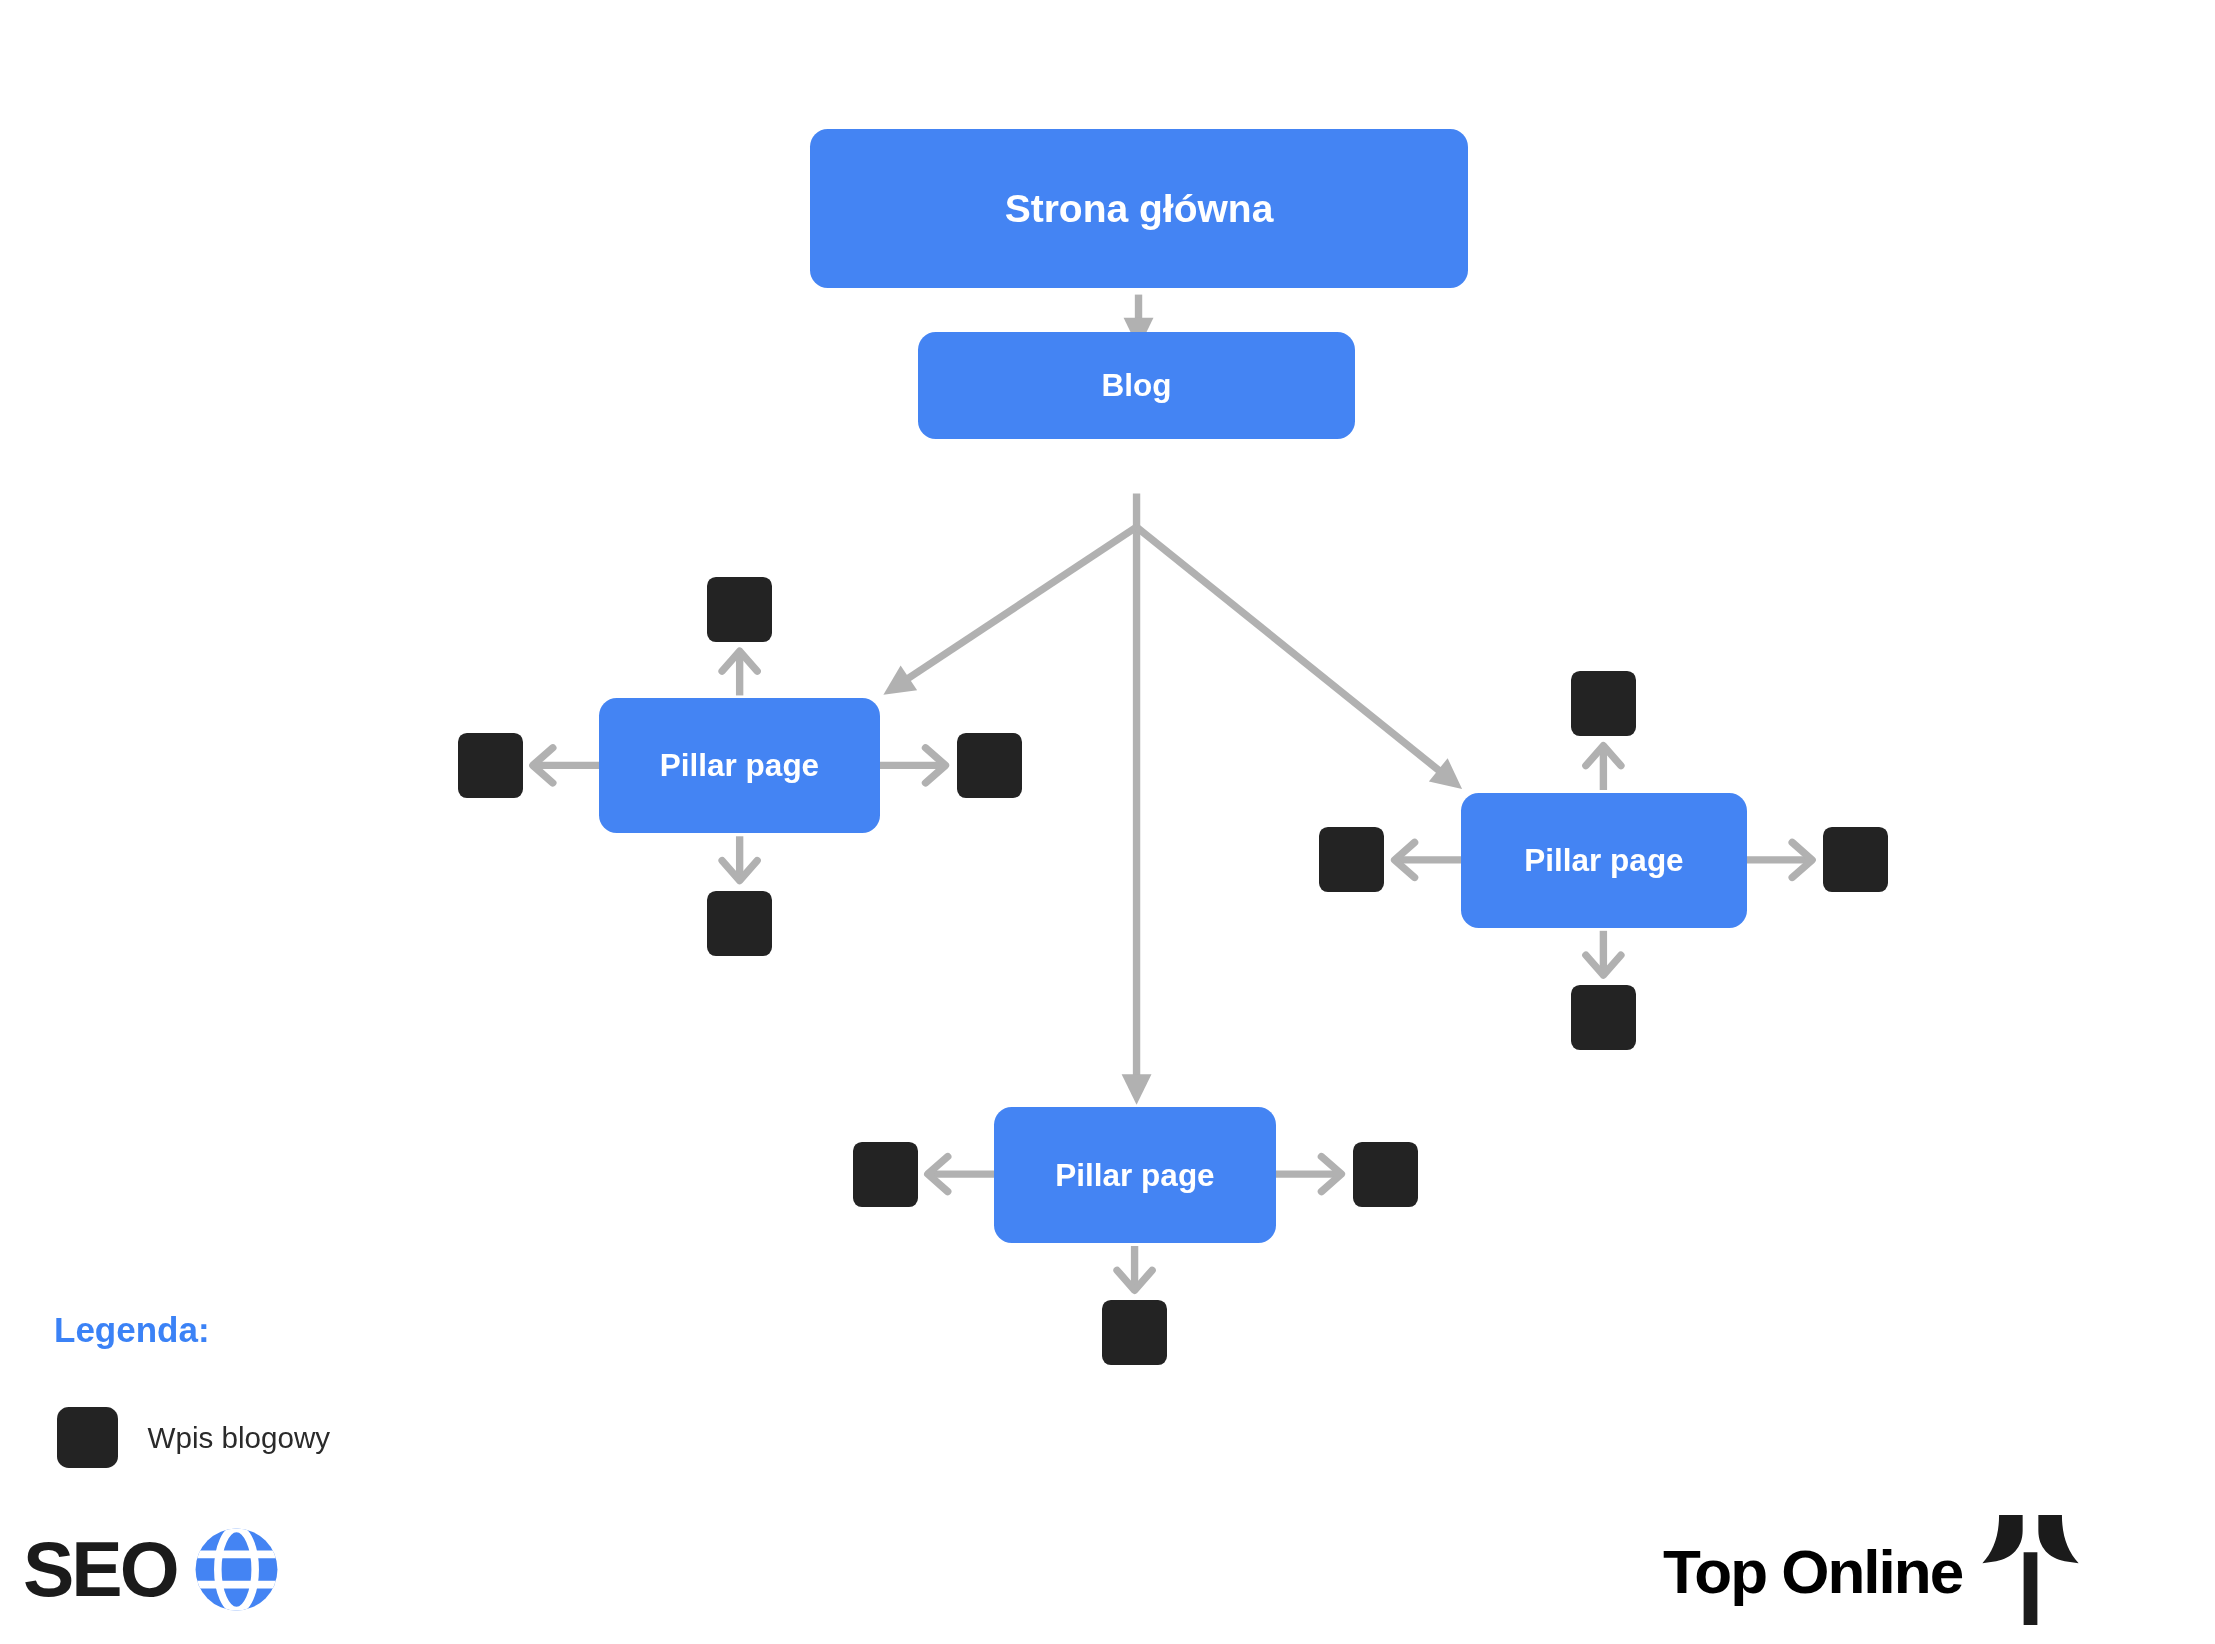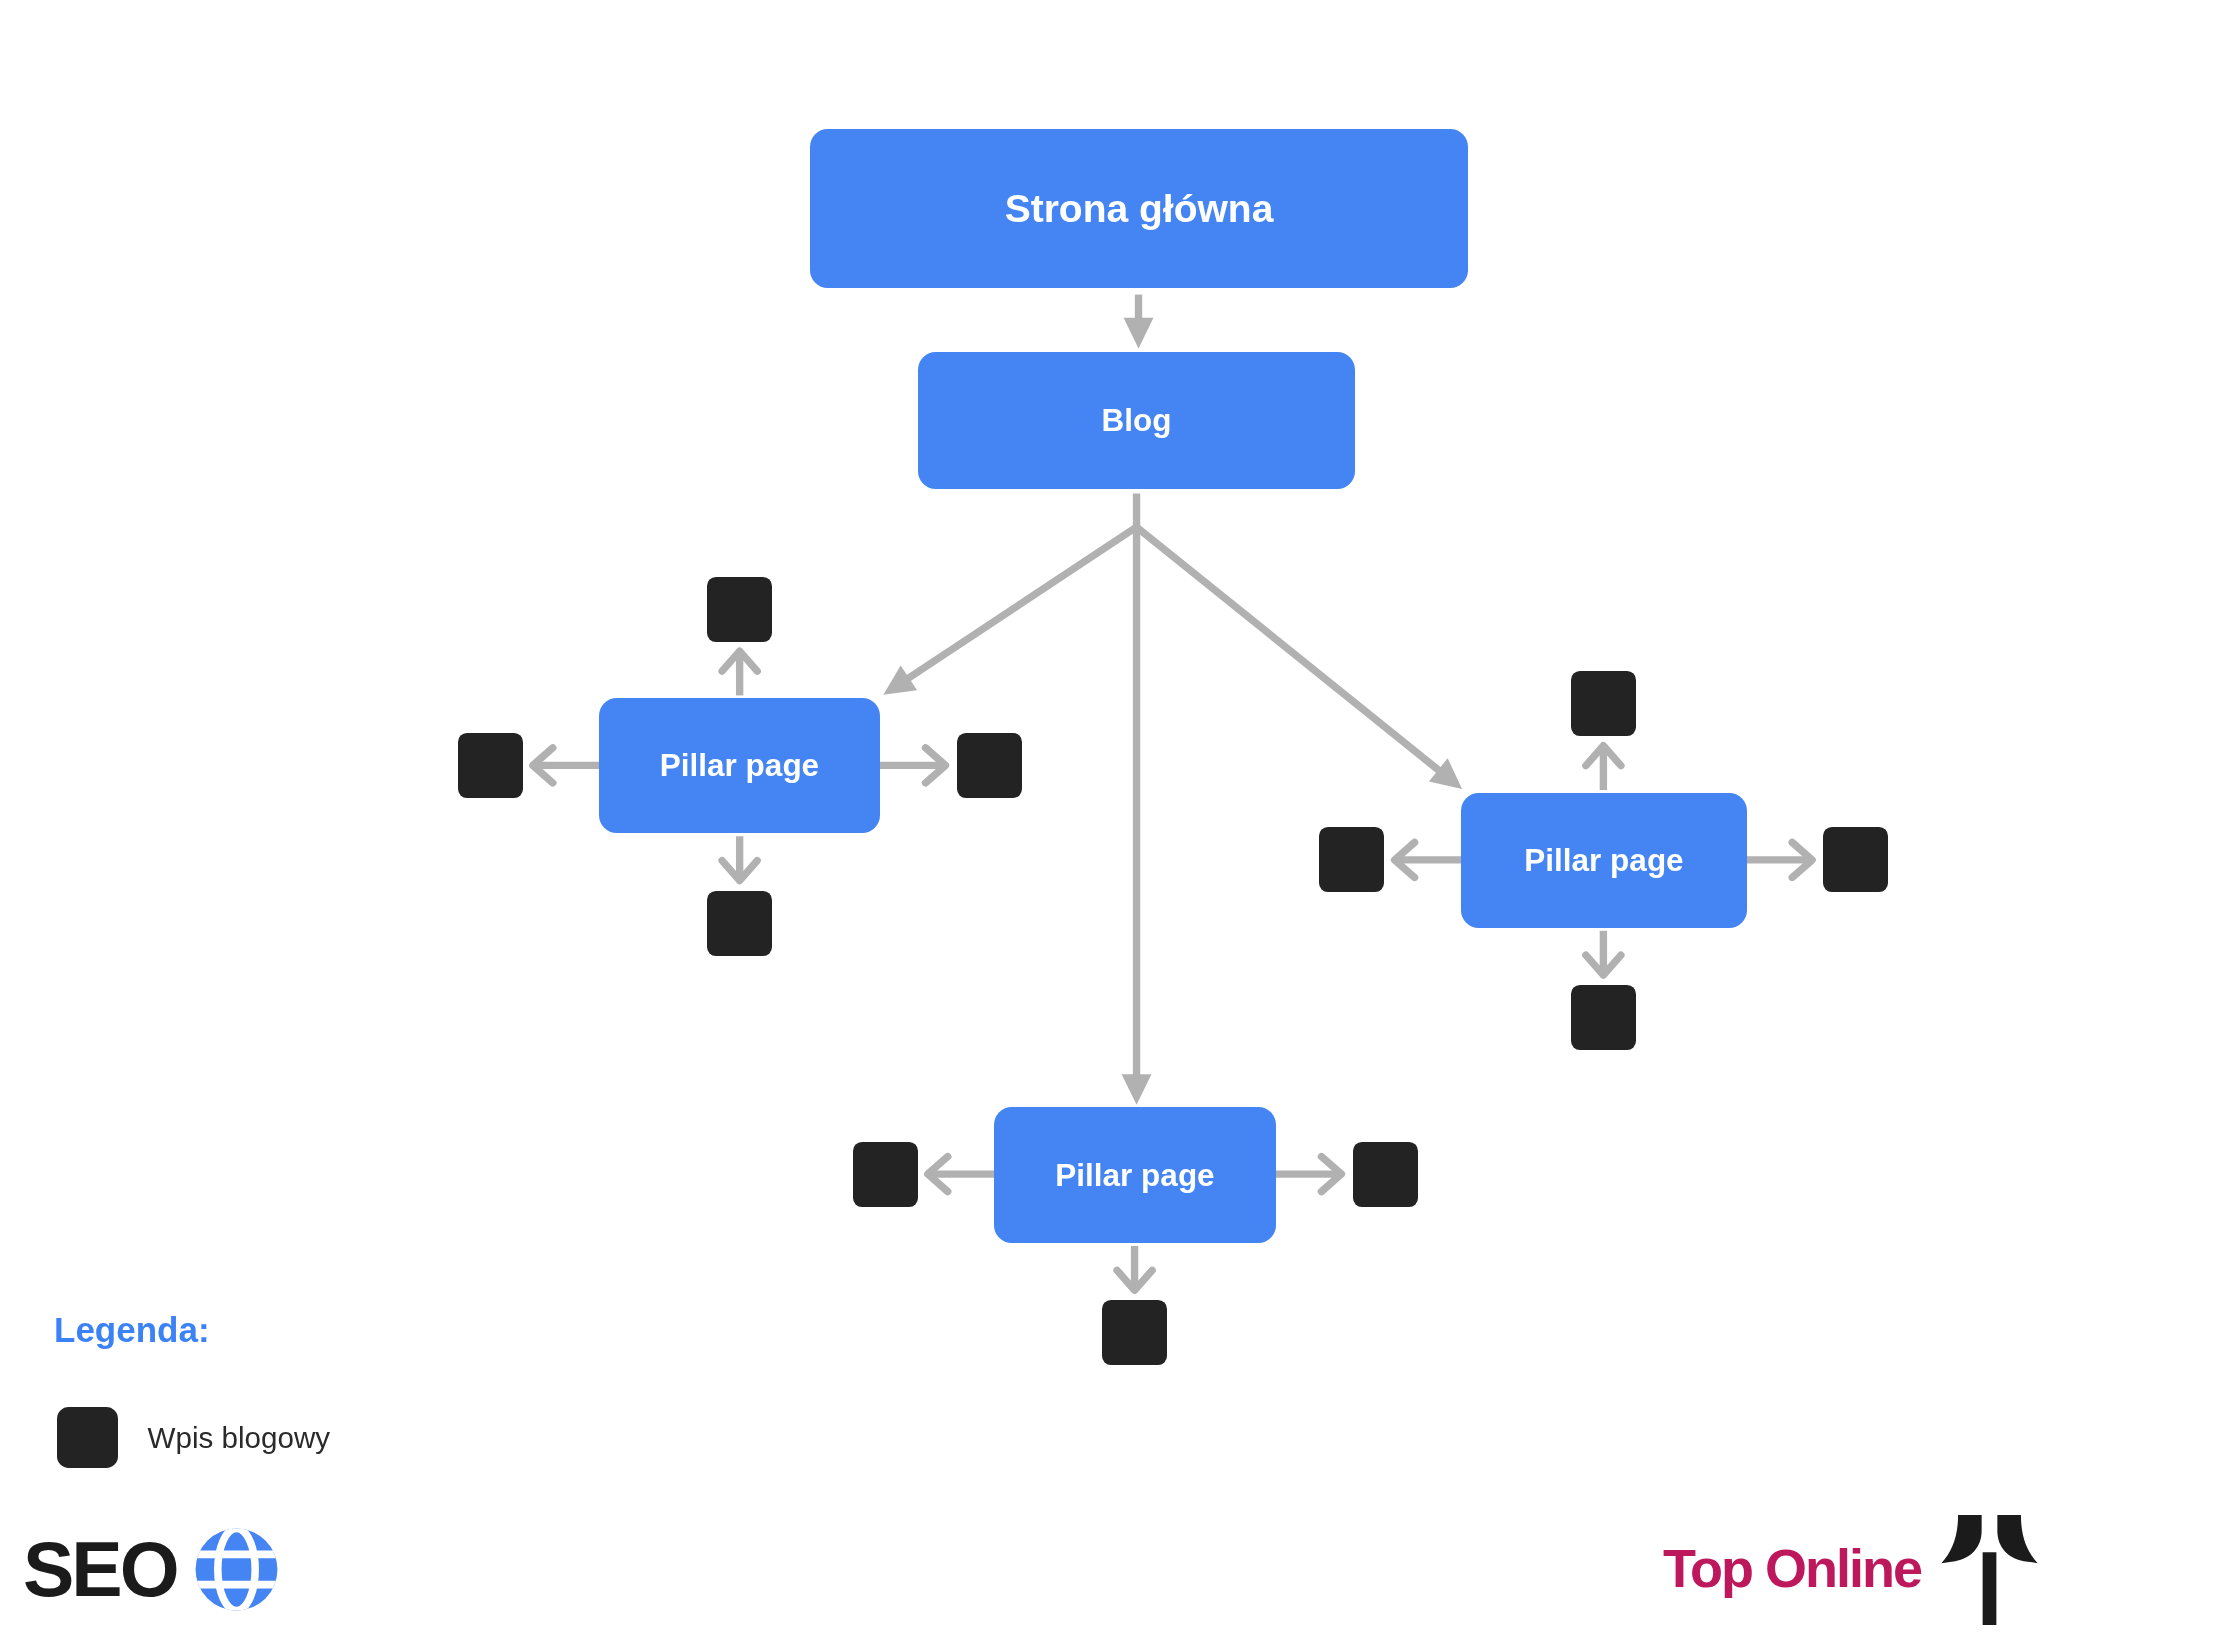--- a/index.html
+++ b/index.html
@@ -27,21 +27,21 @@
   }
   .legend-swatch{width:61px;height:61px;background:#232323;border-radius:11.8px;flex:0 0 auto;}
   .legend-label{font-size:29.6px;color:#2a2a2a;}
   .logo-left{
     position:absolute;left:23px;top:1525px;display:flex;align-items:center;gap:15.8px;
     color:#1b1b1b;font-weight:800;font-size:77px;letter-spacing:-3px;line-height:1;
   }
   .logo-left .globe{width:89px;height:89px;flex:0 0 auto;}
   .logo-right{
     position:absolute;left:1663px;top:1515px;display:flex;align-items:flex-start;gap:19px;
-    color:#be185d;font-weight:700;font-size:54px;letter-spacing:-2px;line-height:1;
+    color:#000000;font-weight:700;font-size:62px;letter-spacing:-2px;line-height:1;
   }
   .logo-right .wordmark{margin-top:25.6px;}
   .logo-right .mark{width:99px;height:110px;flex:0 0 auto;}
 </style>
 </head>
 <body>
 
 <div class="stage">
 
   <svg class="arrows-layer" id="arrows" width="2215" height="1644" viewBox="0 0 2249 1669">
@@ -75,21 +75,21 @@
       <line x1="1292" y1="1192" x2="1362" y2="1192" stroke="#b1b1b1" stroke-width="7.5"></line>
       <polyline points="1341.7012453131958,1174.1966138567702 1362,1192 1341.7012453131958,1209.8033861432298" fill="none" stroke="#b1b1b1" stroke-width="7.5" stroke-linecap="round" stroke-linejoin="round"></polyline>
       <line x1="1152" y1="1265" x2="1152" y2="1310" stroke="#b1b1b1" stroke-width="7.5"></line>
       <polyline points="1169.8033861432298,1289.7012453131958 1152,1310 1134.1966138567702,1289.7012453131958" fill="none" stroke="#b1b1b1" stroke-width="7.5" stroke-linecap="round" stroke-linejoin="round"></polyline>
     </svg>
 
   <div class="node big" style="left:810px;top:129px;width:658px;height:159px">
     <span>Strona główna</span>
   </div>
 
-  <div class="node mid" style="left:918px;top:352px;width:437px;height:137px">
+  <div class="node mid" style="left:918px;top:332px;width:437px;height:107px">
     <span>Blog</span>
   </div>
 
   <div class="node mid" style="left:599px;top:698px;width:281px;height:135px">
     <span>Pillar page</span>
   </div>
 
   <div class="node mid" style="left:1461px;top:793px;width:286px;height:135px">
     <span>Pillar page</span>
   </div>

